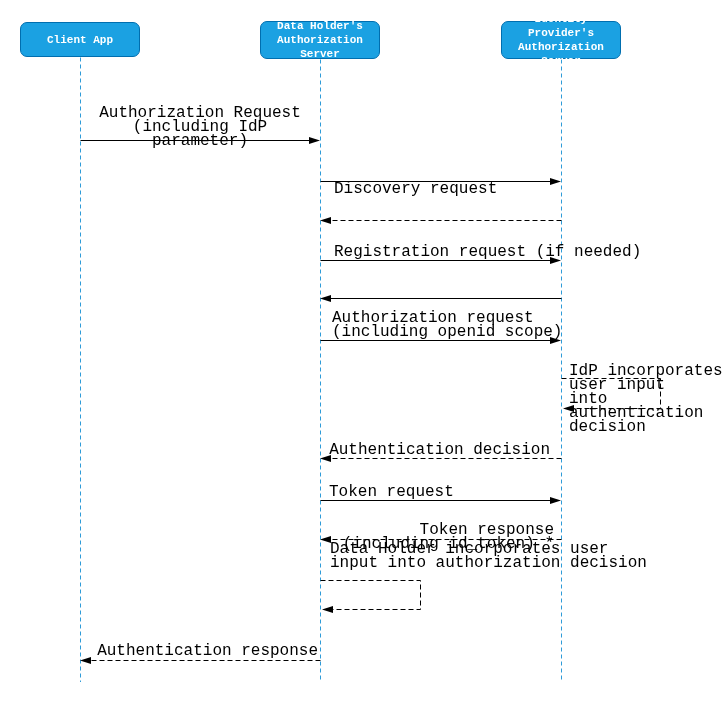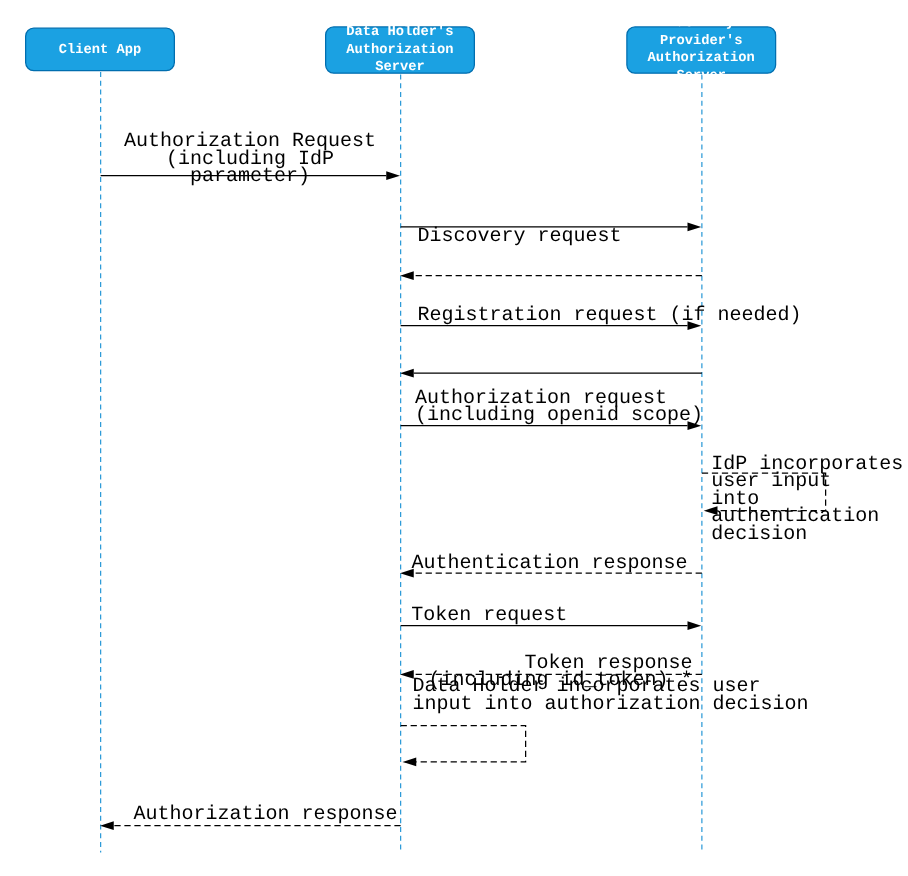--- a/index.html
+++ b/index.html
@@ -119,24 +119,24 @@
 
   <div class="lbl" style="left:334px;top:245px;">Registration request (if needed)</div>
 
 
   <div class="lbl" style="left:332px;top:311px;">Authorization request
 (including openid scope)</div>
 
   <div class="lbl" style="left:569px;top:364px;">IdP incorporates user input
 into authentication decision</div>
 
-  <div class="lbl right" style="left:320px;top:443px;width:230px;">Authentication response</div>
+  <div class="lbl right" style="left:320px;top:443px;width:230px;">Authentication decision</div>
 
   <div class="lbl" style="left:329px;top:485px;">Token request</div>
 
   <div class="lbl right" style="left:320px;top:523px;width:234px;">Token response (including id_token) *</div>
 
   <div class="lbl" style="left:330px;top:542px;">Data Holder incorporates user
 input into authorization decision</div>
 
-  <div class="lbl right" style="left:80px;top:644px;width:238px;">Authorization response</div>
+  <div class="lbl right" style="left:80px;top:644px;width:238px;">Authentication response</div>
 
 </div>
 
 </body></html>

